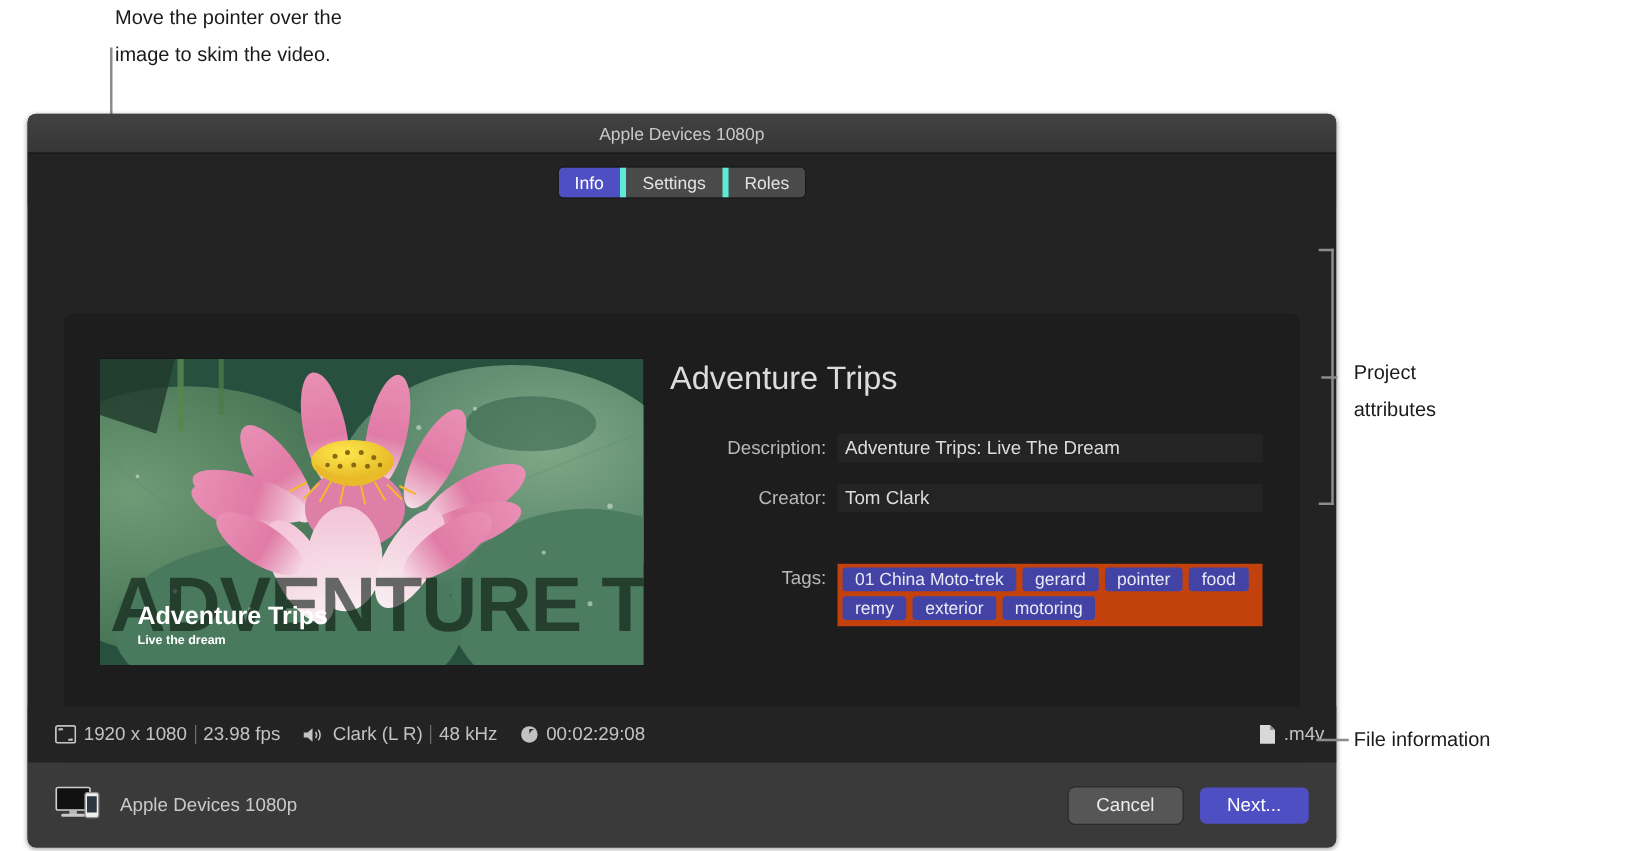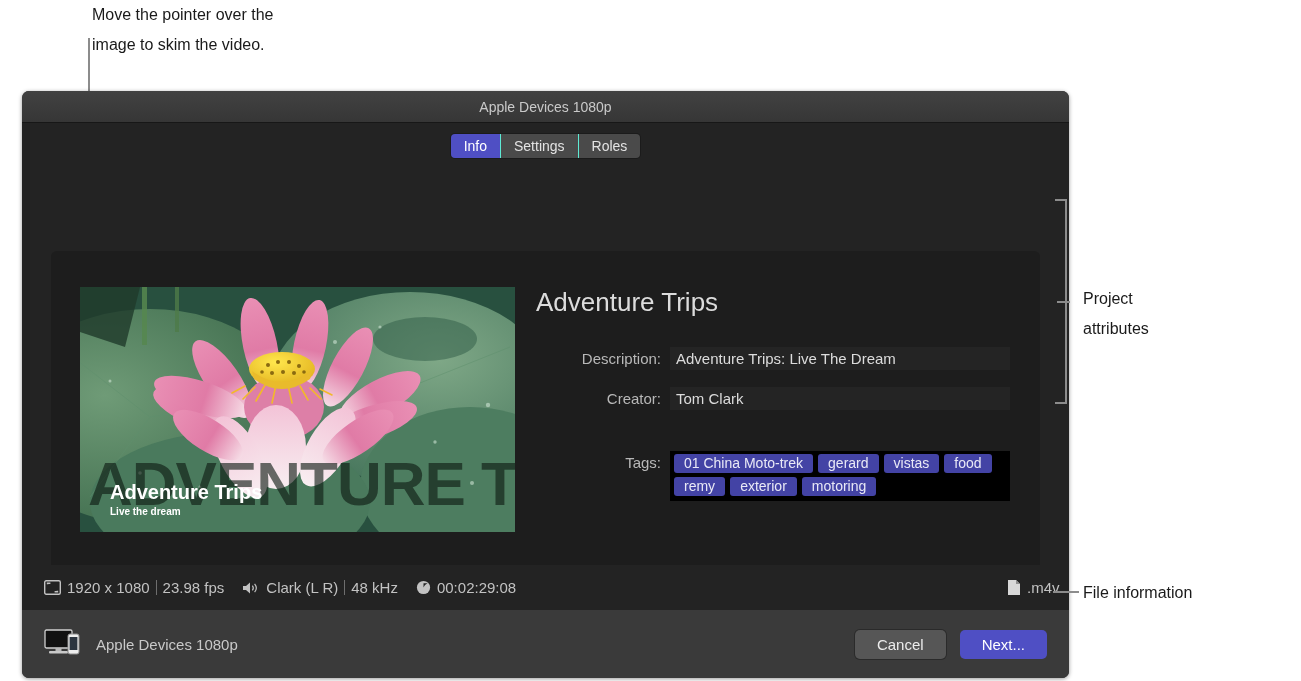--- a/index.html
+++ b/index.html
@@ -82,21 +82,21 @@
     box-shadow:0 0 0 1px #1b1b1b;
     height:24px;
   }
   .seg{
     padding:0 13px;
     height:24px;
     display:flex;align-items:center;justify-content:center;
     font-size:14px;
     color:#e3e3e3;
     background:#4a4a4a;
-    border-right:1px solid #5eead4;
+    border-right:5px solid #5eead4;
     cursor:default;
   }
   .seg:last-child{border-right:none;}
   .seg.active{
     background:#4f4fc4;
     color:#ffffff;
   }
 
   #content-panel{
     position:absolute;
@@ -146,21 +146,21 @@
     color:#dcdcdc;
     padding:3px 6px;
     box-sizing:border-box;
   }
   #row-description{ left:497px; top:96px; }
   #row-creator{ left:497px; top:136px; }
   #row-tags{ left:497px; top:174px;margin-top:26px; }
 
   #tags-box{
     width:340px;
-    background:#000000;
+    background:#c2410c;
     padding:3px 4px 5px 4px;
     box-sizing:border-box;
     display:flex;
     flex-wrap:wrap;
     gap:4px 5px;
     align-content:flex-start;
   }
   .tag-pill{
     background:#4343a5;
     color:#e9e9f6;
@@ -379,21 +379,21 @@
     <div class="field-row" id="row-creator">
       <div class="field-label">Creator:</div>
       <div class="field-value">Tom Clark</div>
     </div>
 
     <div class="field-row" id="row-tags">
       <div class="field-label">Tags:</div>
       <div id="tags-box">
         <span class="tag-pill">01 China Moto-trek</span>
         <span class="tag-pill">gerard</span>
-        <span class="tag-pill">vistas</span>
+        <span class="tag-pill">pointer</span>
         <span class="tag-pill">food</span>
         <span class="tag-pill">remy</span>
         <span class="tag-pill">exterior</span>
         <span class="tag-pill">motoring</span>
       </div>
     </div>
   </div>
 
   <div id="status-bar">
     <div class="status-left">

